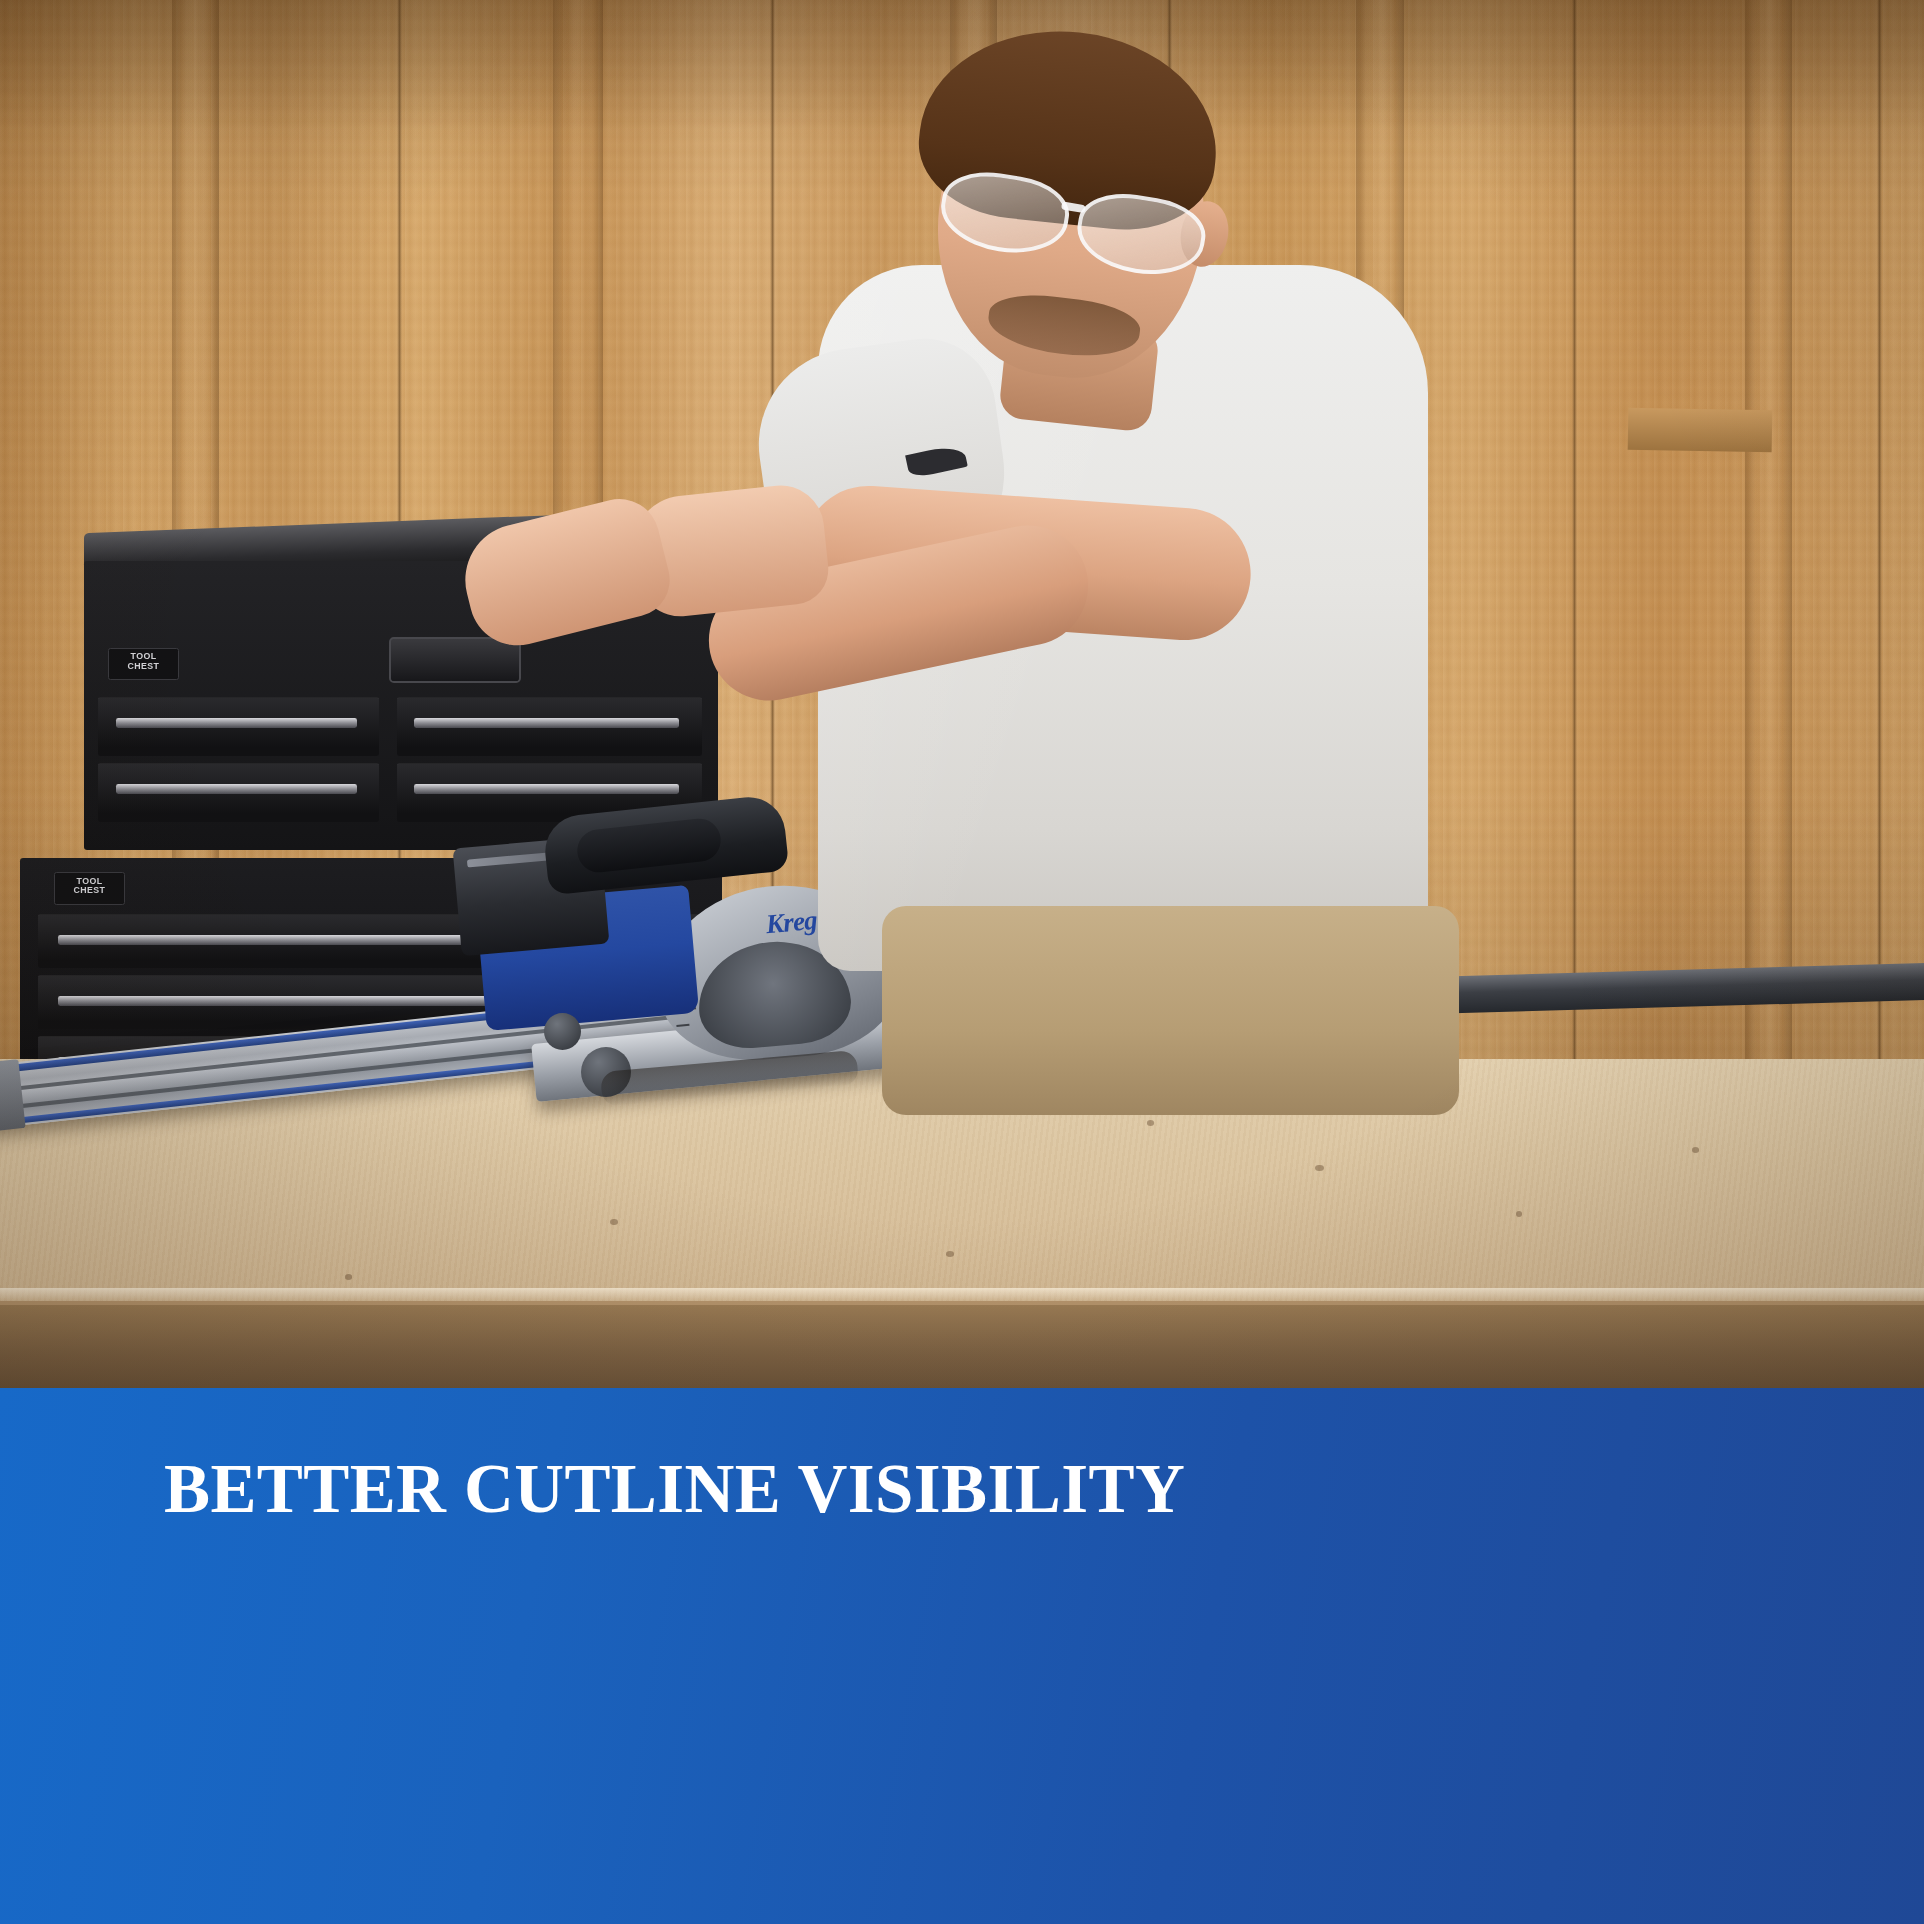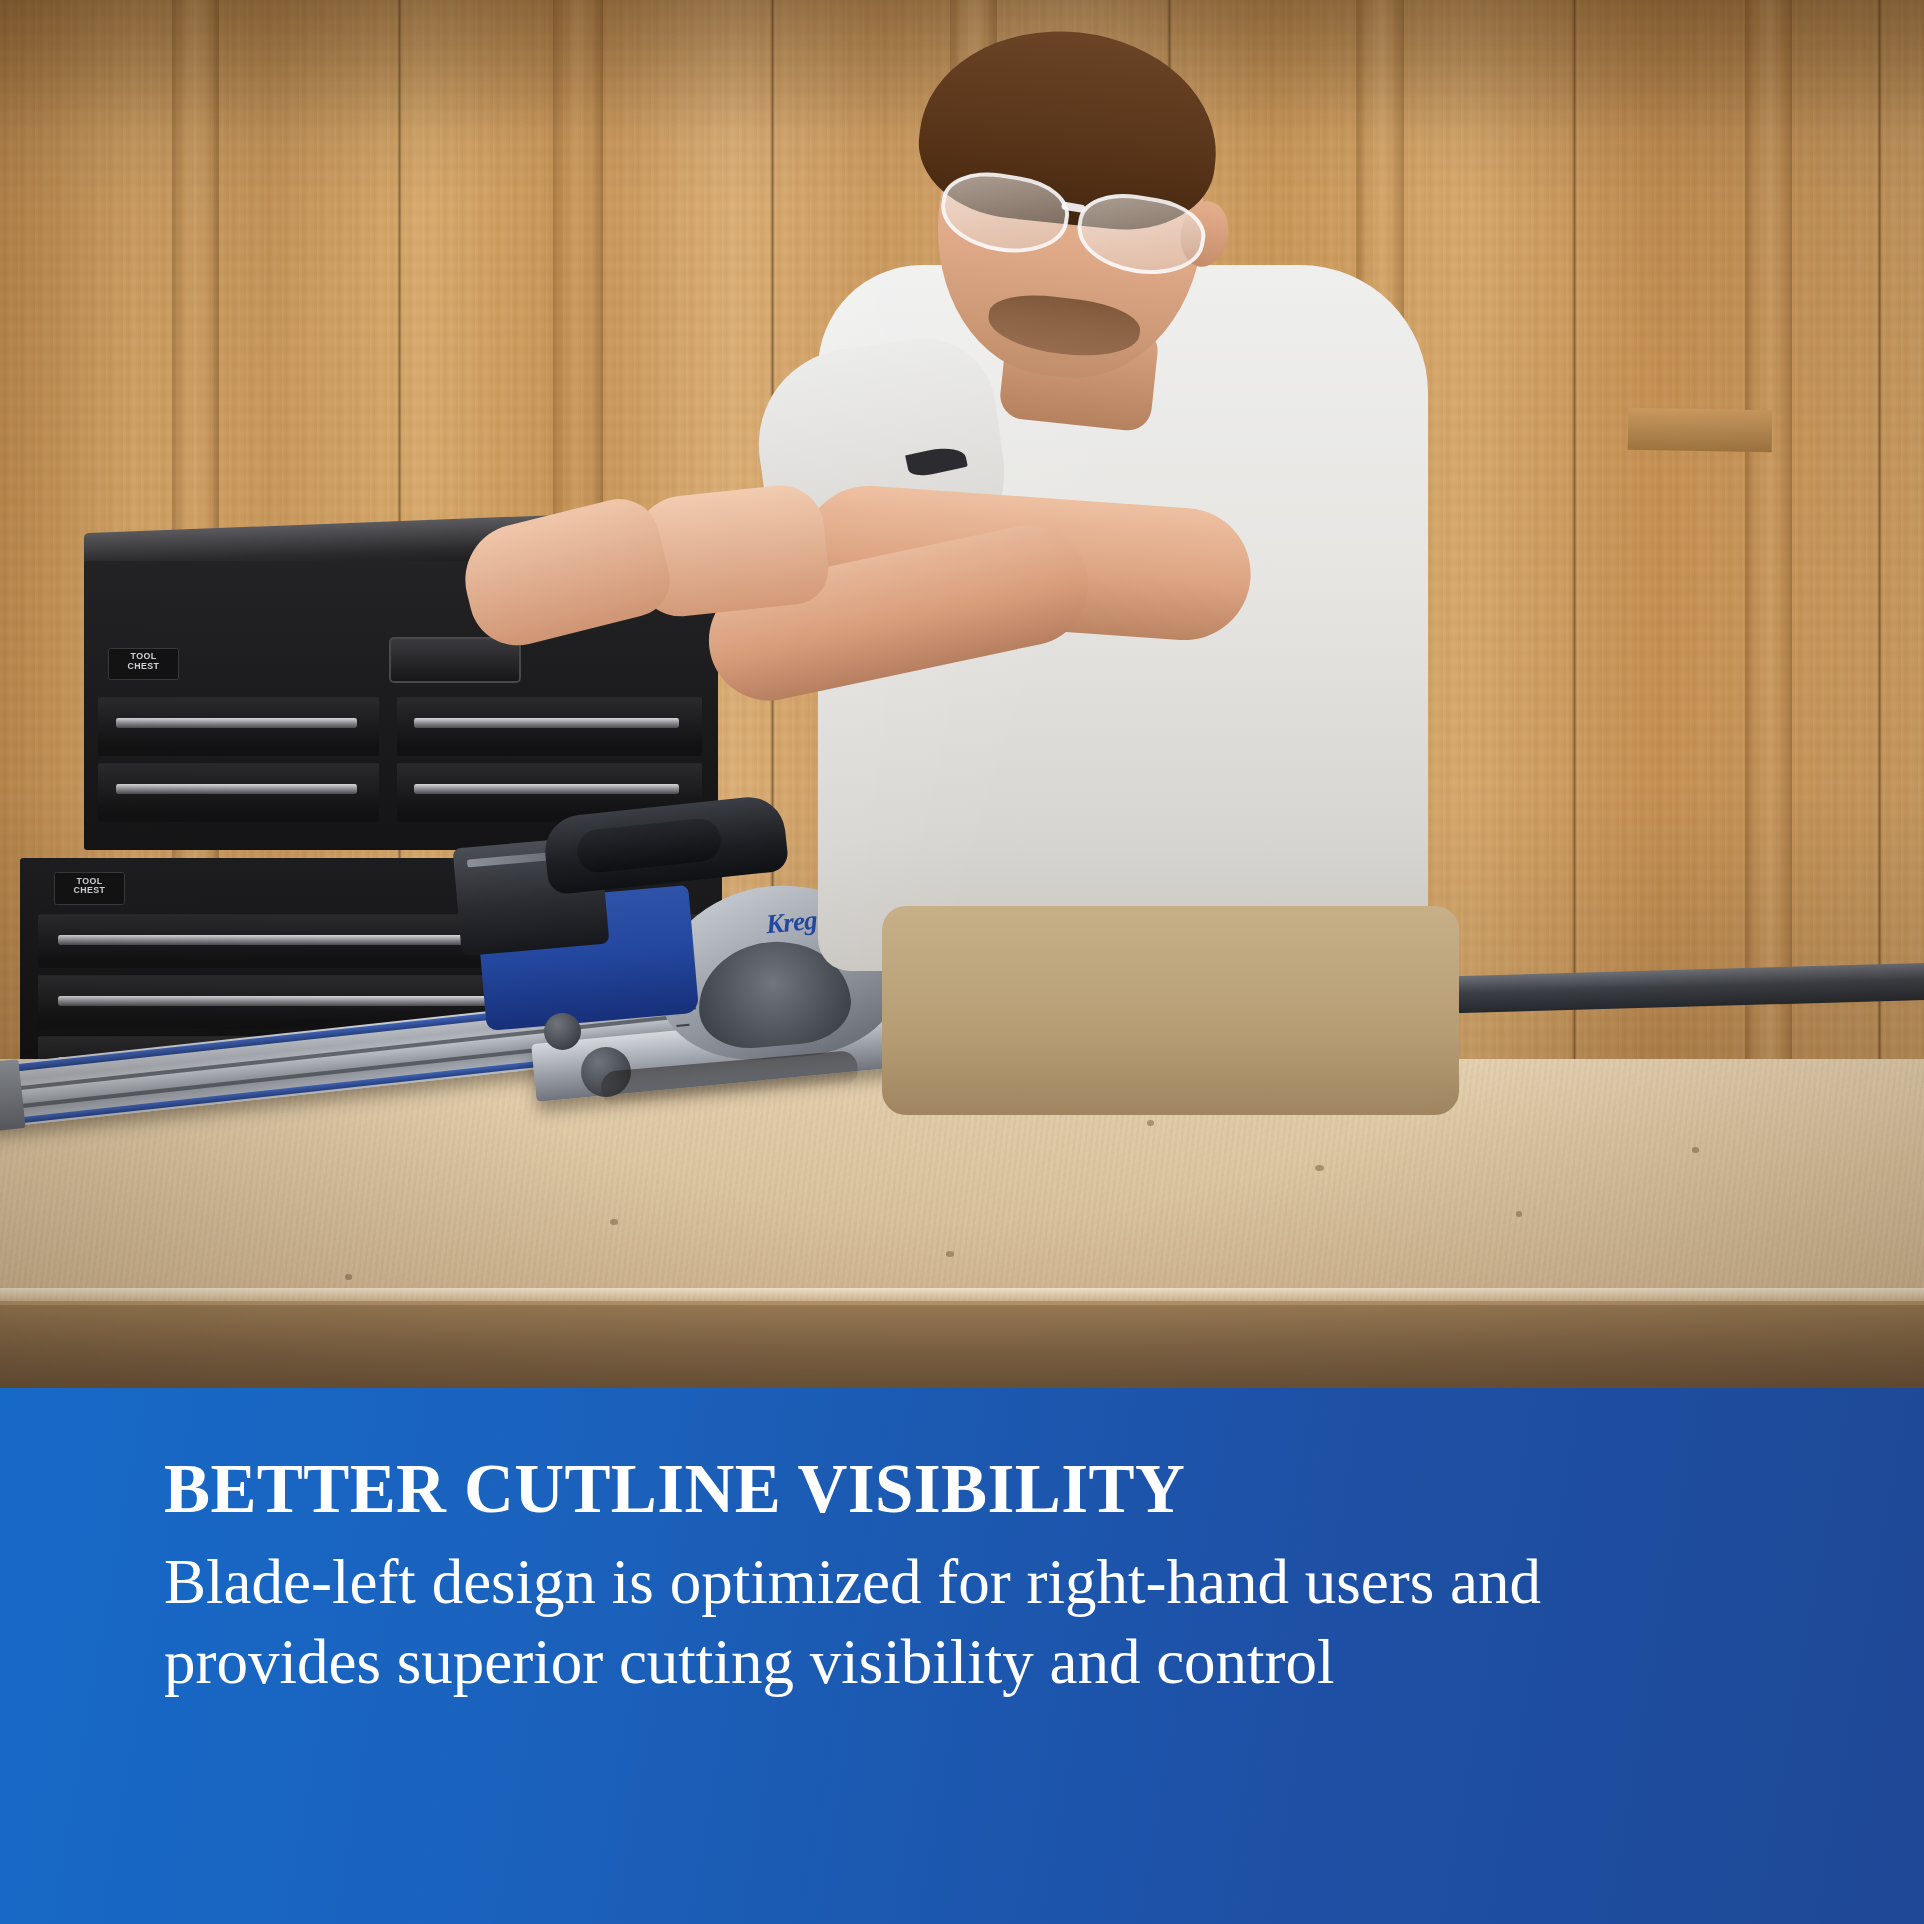--- a/index.html
+++ b/index.html
@@ -526,17 +526,16 @@
         <div style="position:absolute;left:119px;top:17.6px;width:24px;height:8px;background:rgba(250,250,252,0.9);border-radius:4px;"></div>
       </div>
     </div>
 
     <div style="position:absolute;left:0;top:0;width:100%;height:100%;pointer-events:none;
                 background:radial-gradient(ellipse at 50% 45%, rgba(0,0,0,0) 55%, rgba(30,18,5,0.20) 100%);"></div>
   </div>
 
   <div class="caption">
     <h1 class="caption-title">BETTER CUTLINE VISIBILITY</h1>
-    <p class="caption-body">Blade-left design is optimized for right-hand users and provides superior cutting visibility and control</p>
   </div>
 
 </div>
 
 
 </body></html>

